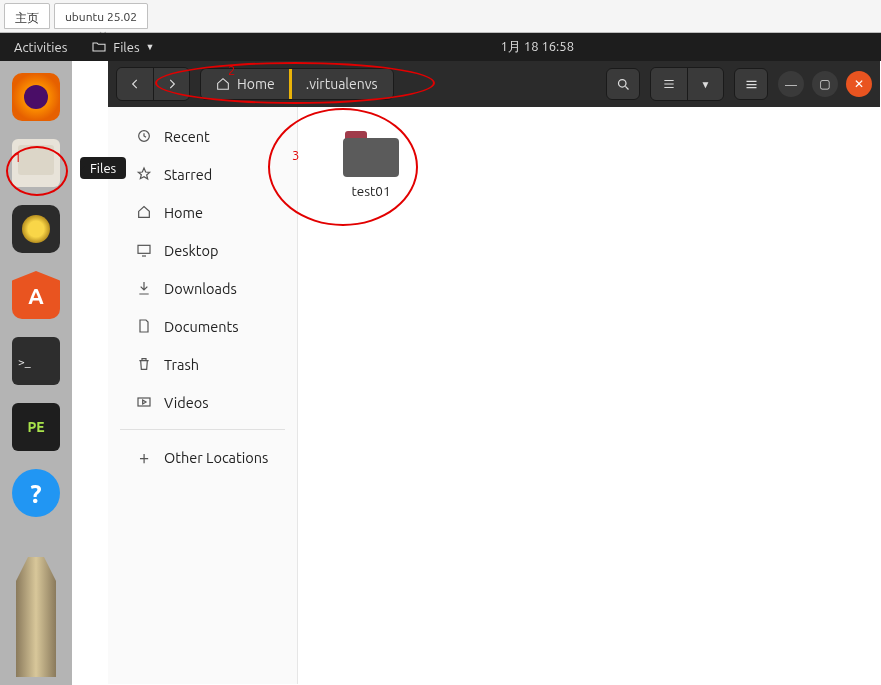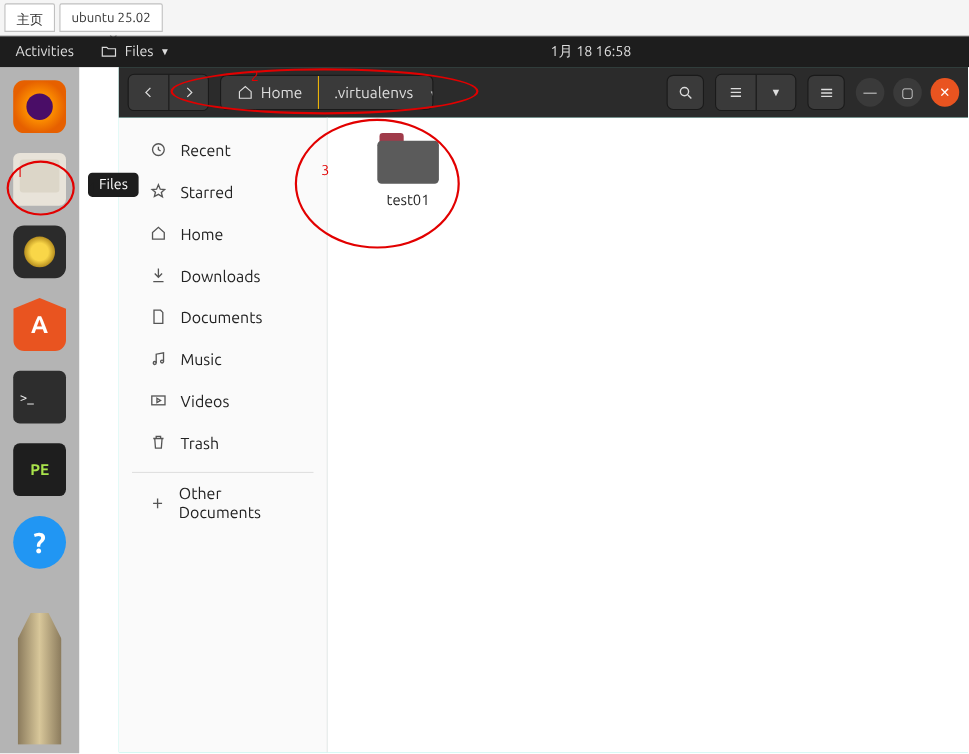--- a/index.html
+++ b/index.html
@@ -37,38 +37,38 @@
 
 .files-win { position: absolute; top: 61px; left: 72px; right: 1px; bottom: 1px; background: #5eead4; display: flex; flex-direction: column; margin-left: 36px; }
 .headerbar { height: 46px; background: #2b2b2b; display: flex; align-items: center; padding: 0 8px; gap: 10px; }
 .hb-group { display: flex; border: 1px solid #1a1a1a; border-radius: 6px; overflow: hidden; }
 .hb-btn { width: 36px; height: 32px; background: #3a3a3a; display: flex; align-items: center; justify-content: center; color: #ddd; border-left: 1px solid #1a1a1a; }
 .hb-btn:first-child { border-left: none; }
 .hb-btn svg { width: 14px; height: 14px; stroke: #ddd; fill: none; stroke-width: 2; }
 .pathbar { flex: 1; height: 32px; background: #3a3a3a; border: 1px solid #1a1a1a; border-radius: 6px; display: flex; align-items: center; color: #ddd; overflow:hidden; max-width: 360px; }
 .path-seg { padding: 0 14px; height: 100%; display: flex; align-items: center; gap: 6px; font-size: 14px; }
 .path-seg.first svg { width:16px;height:16px;stroke:#ddd;fill:none;stroke-width:1.6; }
-.path-seg + .path-seg { border-left: 1px solid #eab308; }
+.path-seg + .path-seg { border-left: 3px solid #eab308; }
 .path-dd::after { content:"▾"; margin-left:10px; font-size:10px; color:#ccc; }
 .spacer-path { flex:1; }
 .square { width: 34px; height: 32px; background:#3a3a3a; border:1px solid #1a1a1a; border-radius:6px; display:flex;align-items:center;justify-content:center;color:#ddd; }
 .win-controls { display:flex; gap:8px; margin-left:auto; align-items:center; }
 .win-circle { width:26px;height:26px;border-radius:50%;display:flex;align-items:center;justify-content:center;color:#ddd;font-size:12px; }
 .win-circle.min,.win-circle.max { background:#3a3a3a; }
 .win-circle.close { background:#e95420; color:#fff; }
 
 .files-body { flex:1; display:flex; }
 .sidebar { width:190px; background:#fafafa; padding:10px 12px; border-right:1px solid #e6e6e6; }
 .sb-item { height:38px; display:flex; align-items:center; gap:12px; padding:0 16px; font-size:14.5px; color:#222; }
 .sb-item svg { width:16px;height:16px;stroke:#555;fill:none;stroke-width:1.8; }
 .sb-sep { height:1px; background:#e0e0e0; margin:8px 0; }
 .sb-item.other { color:#222; }
 .sb-item.other .plus { font-size:18px; color:#555; width:16px;text-align:center; }
 
-.content { flex:1; background:#fff; padding:14px 28px; }
+.content { flex:1; background:#fff; padding:24px 28px; }
 .folder { width:90px; display:flex; flex-direction:column; align-items:center; gap:6px; }
 .folder-icon { width:56px; height:46px; position:relative; }
 .folder-icon::before { content:""; position:absolute; top:0; left:2px; width:22px; height:10px; background:#a03b4a; border-radius:3px 3px 0 0; }
 .folder-icon::after { content:""; position:absolute; top:7px; left:0; right:0; bottom:0; background:#5b5b5b; border-radius:4px; }
 .folder-label { font-size:13.5px; color:#222; }
 
 
 .tooltip { position:absolute; background:#1d1d1d; color:#fff; font-size:13px; padding:4px 10px; border-radius:4px; left:80px; top:157px; z-index:50; }
 .tooltip::before { content:""; position:absolute; left:-5px; top:9px; border:5px solid transparent; border-right-color:#1d1d1d; }
 
@@ -194,55 +194,54 @@
           <span>Starred</span>
         </div>
       <div class="sb-item">
           <svg viewBox="0 0 24 24">
             <path d="M4 11l8-7 8 7v9H4z"></path>
           </svg>
           <span>Home</span>
         </div>
       <div class="sb-item">
           <svg viewBox="0 0 24 24">
+            <rect x="3" y="5" width="18" height="12"></rect>
+            <path d="M9 21h6"></path>
+          </svg>
+          <span>Desktop</span>
+        </div>
+      <div class="sb-item">
+          <svg viewBox="0 0 24 24">
             <path d="M12 3v12m-5-5l5 5 5-5M5 21h14"></path>
           </svg>
           <span>Downloads</span>
         </div>
       <div class="sb-item">
           <svg viewBox="0 0 24 24">
             <path d="M6 3h9l3 3v15H6z"></path>
           </svg>
           <span>Documents</span>
         </div>
       <div class="sb-item">
           <svg viewBox="0 0 24 24">
-            <path d="M9 18V6l10-2v12"></path>
-            <circle cx="7" cy="18" r="2"></circle>
-            <circle cx="17" cy="16" r="2"></circle>
-          </svg>
-          <span>Music</span>
+            <path d="M5 7h14M9 7V4h6v3M7 7l1 13h8l1-13"></path>
+          </svg>
+          <span>Trash</span>
         </div>
       <div class="sb-item">
           <svg viewBox="0 0 24 24">
             <rect x="3" y="6" width="18" height="12"></rect>
             <path d="M10 9l5 3-5 3z"></path>
           </svg>
           <span>Videos</span>
-        </div>
-      <div class="sb-item">
-          <svg viewBox="0 0 24 24">
-            <path d="M5 7h14M9 7V4h6v3M7 7l1 13h8l1-13"></path>
-          </svg>
-          <span>Trash</span>
         </div>
       <div class="sb-sep"></div>
       <div class="sb-item other">
           <span class="plus">+</span>
-          <span>Other Documents</span>
+          <span>Other Locations</span>
         </div>
     </div>
 
     <div class="content">
       <div class="folder">
         <div class="folder-icon"></div>
         <div class="folder-label">test01</div>
       </div>
     </div>
   </div>

